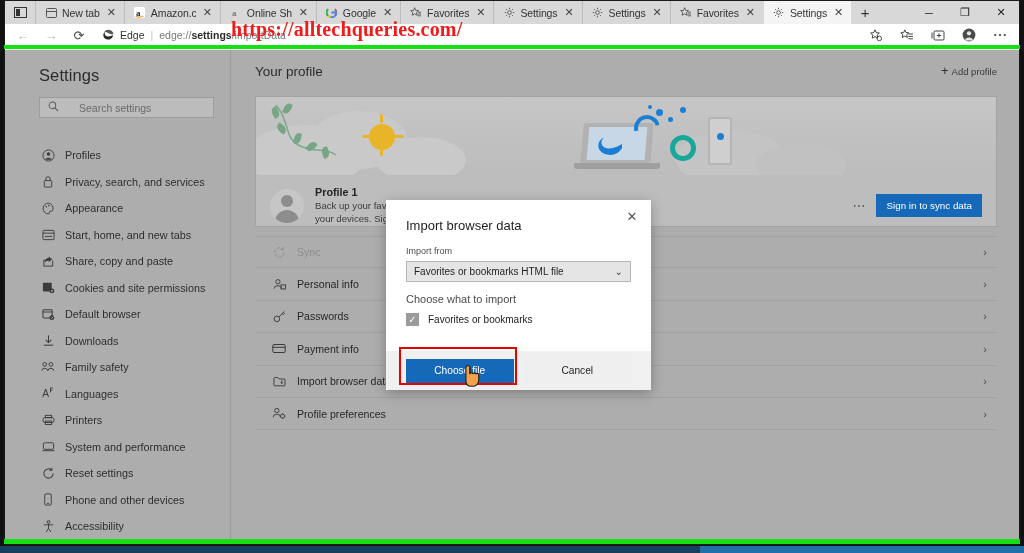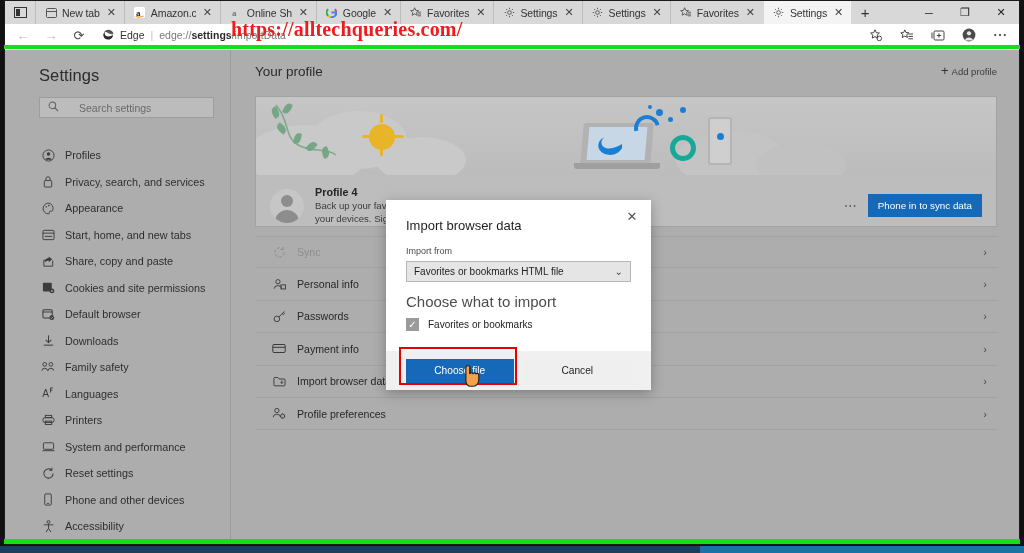--- a/index.html
+++ b/index.html
@@ -321,21 +321,21 @@
     font-size: 13px; color: #555;
   }
   .dlg-title { font-size: 13px; color: #1d1d1d; margin-bottom: 13px; }
   .dlg-label { font-size: 9px; color: #4c4c4c; margin-bottom: 5px; }
   .dlg-select {
     height: 21px; border: 1px solid #b6b6b6; background: #e5e5e5;
     display: flex; align-items: center; padding: 0 7px;
     font-size: 10px; color: #1f1f1f;
   }
   .dlg-select .chevd { margin-left: auto; font-size: 10px; color: #444; }
-  .dlg-label2 { font-size: 15px; color: #4c4c4c; margin: 11px 0 8px 0; }
+  .dlg-label2 { font-size: 11px; color: #4c4c4c; margin: 11px 0 8px 0; }
   .cb-row { display: flex; align-items: center; gap: 9px; }
   .cb {
     width: 13px; height: 13px; background: #9b9b9b;
     display: flex; align-items: center; justify-content: center;
     color: #fff; font-size: 10px; line-height: 1;
   }
   .cb-label { font-size: 10px; color: #222; }
   .dlg-footer {
     position: absolute; left: 0; bottom: 0;
     width: 100%; height: 39px;
@@ -774,29 +774,29 @@
             <div class="phone" style="left:452px;top:20px;width:24px;height:48px;"></div>
             <div class="dot-blue" style="left:461px;top:36px;width:7px;height:7px;"></div>
           </div>
 
           <div class="profile-row">
             <div class="avatar">
               <div class="head"></div>
                 <div class="body"></div>
             </div>
             <div class="profile-text">
-              <div class="profile-name">Profile 4</div>
+              <div class="profile-name">Profile 1</div>
               <div class="profile-desc">
                 <span>Back up your favorites, passwords, and more across</span><br>
                 <span>your devices. Sign in to sync.</span>
               </div>
             </div>
             <div class="profile-actions">
               <span class="dots">⋯</span>
-              <button class="btn-sync">Phone in to sync data</button>
+              <button class="btn-sync">Sign in to sync data</button>
             </div>
           </div>
         </div>
 
         <div class="settings-list">
           <div class="srow dim">
             <span class="s-ico">
                 <svg width="13" height="13" viewBox="0 0 14 14">
                   <path d="M12 7a5 5 0 1 1-1.6-3.7" fill="none" stroke="#8f8f8f" stroke-width="1.1" stroke-dasharray="3 2"></path>
                   <path d="M10.8 1 v2.8 H8" fill="none" stroke="#8f8f8f" stroke-width="1.1"></path>

